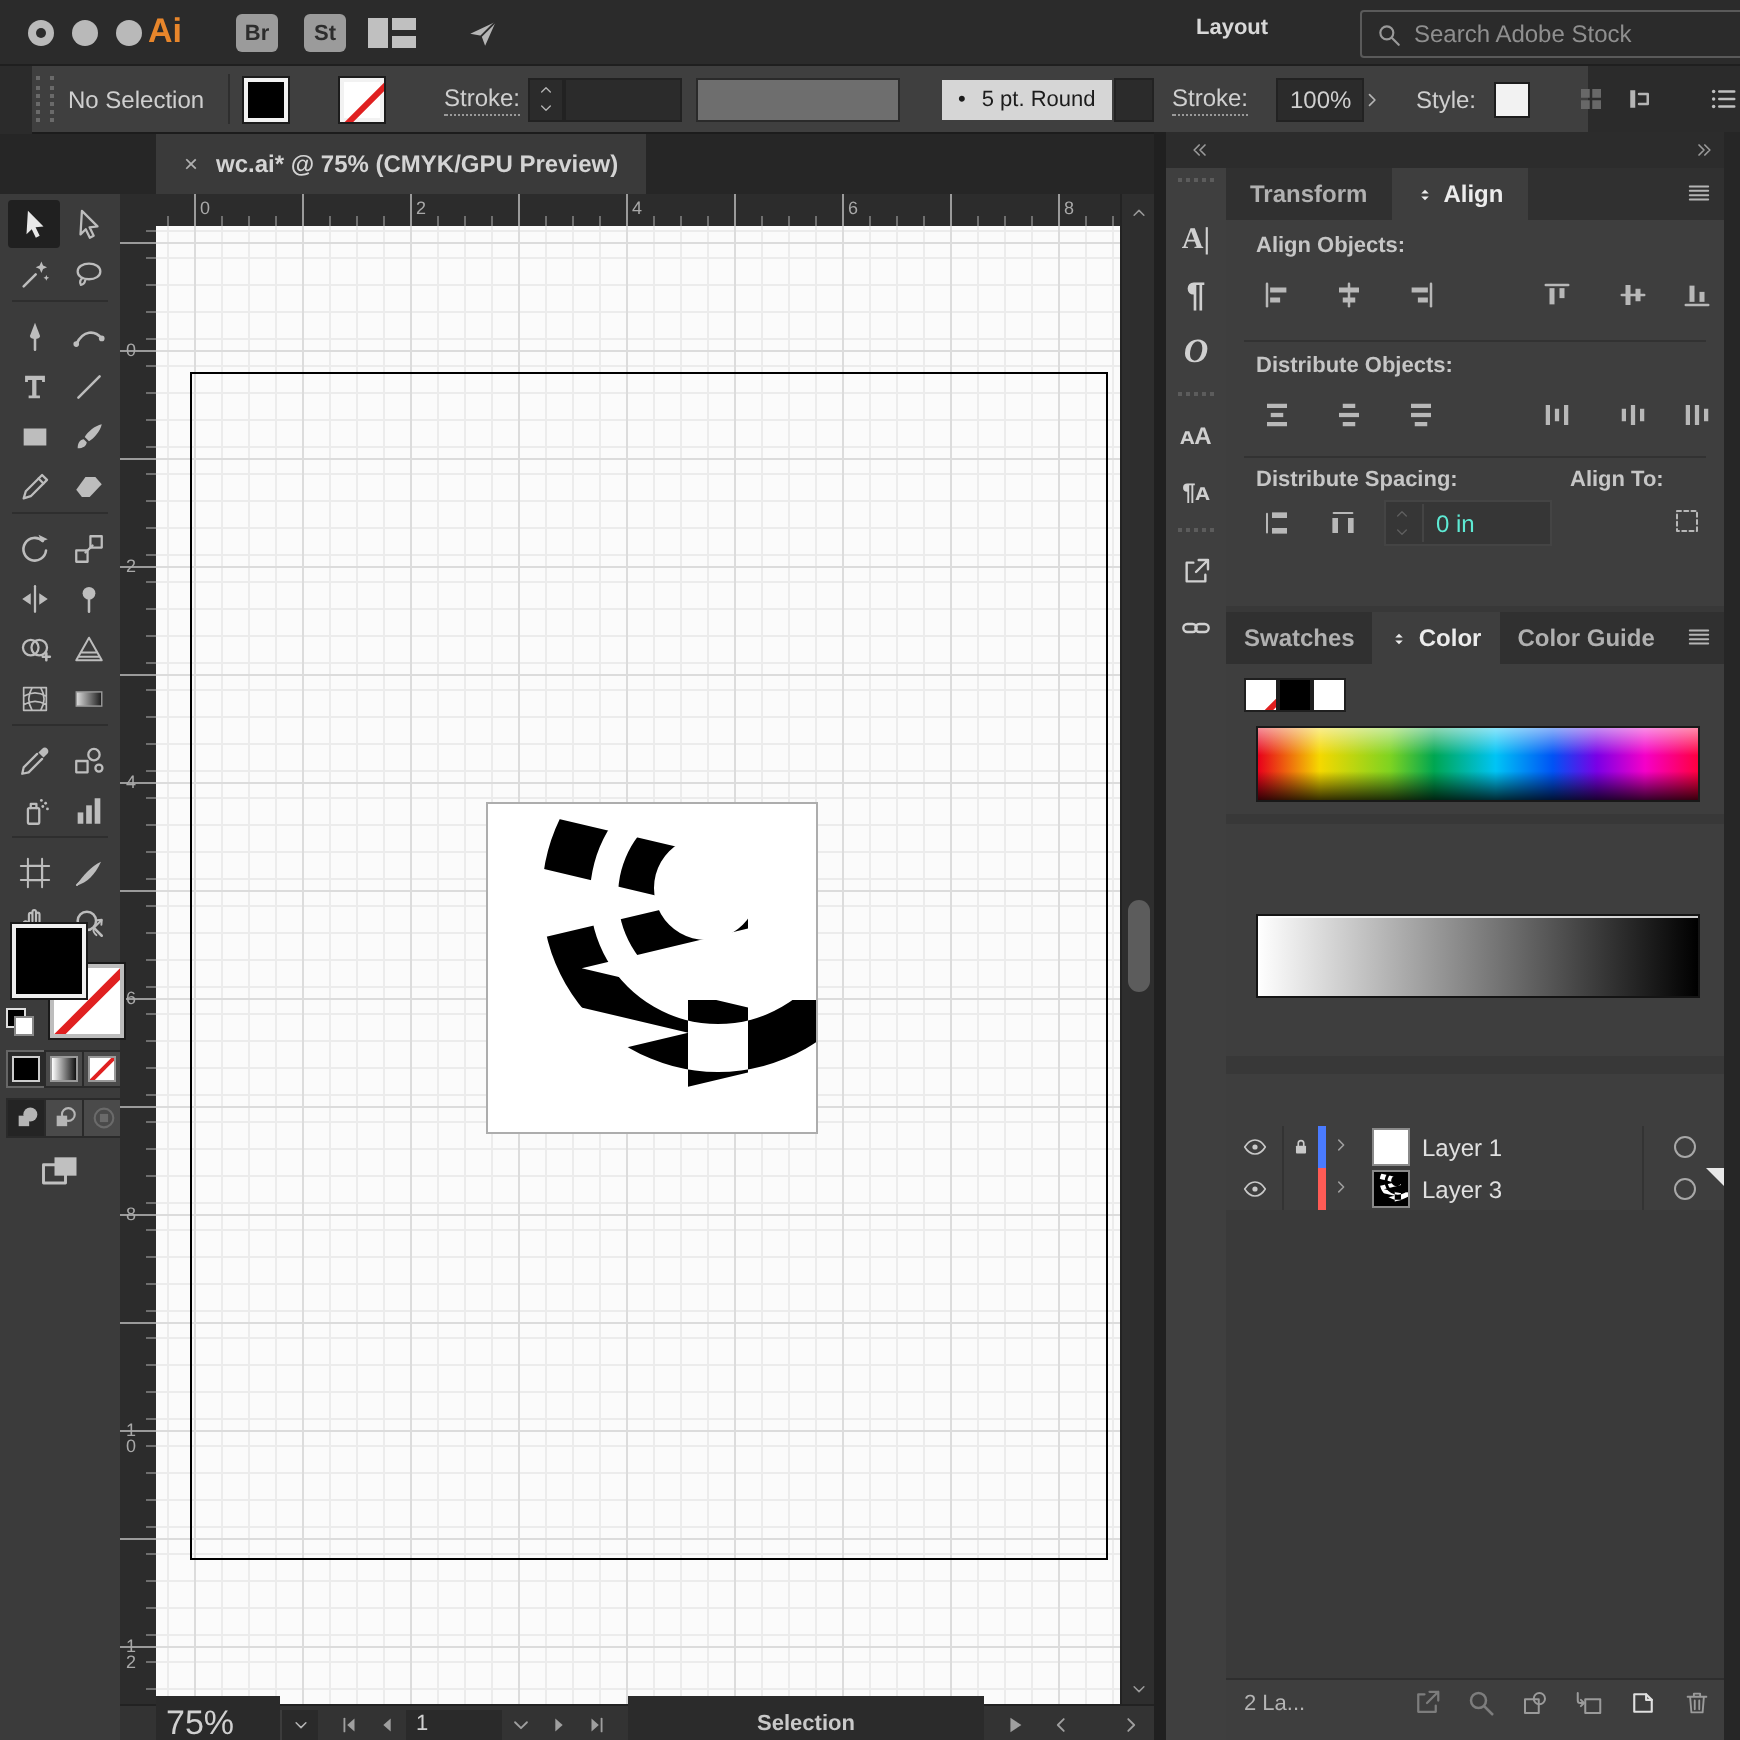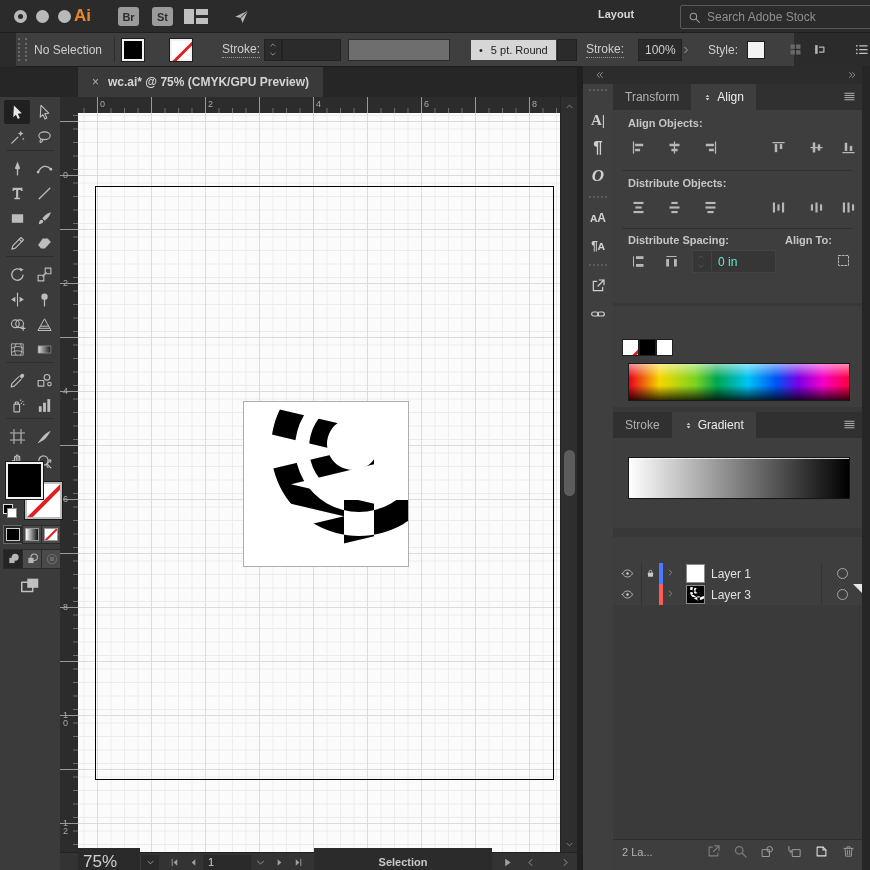--- a/index.html
+++ b/index.html
@@ -95,21 +95,21 @@
   #status-track{flex:1;margin:0 6px;height:28px;background:#2b2b2b;display:flex;align-items:center;justify-content:center;font-size:11px;font-weight:bold;color:#c9c9c9;}
   
   #dock-gap{left:577px;top:66px;width:6px;height:804px;background:#202020;}
   #dock{left:583px;top:66px;width:287px;height:804px;background:#383838;}
   #dock-header{position:absolute;left:0;top:0;width:287px;height:18px;background:#2c2c2c;border-bottom:1px solid #222;}
   #icon-strip{position:absolute;left:0;top:18px;width:30px;height:786px;background:#3f3f3f;border-right:1px solid #2c2c2c;}
   .strip-ic{position:absolute;left:0;width:30px;height:24px;display:flex;align-items:center;justify-content:center;color:#d0d0d0;font-size:15px;font-weight:bold;}
   .strip-div{position:absolute;left:6px;width:18px;border-top:2px dotted #5c5c5c;}
   .panel{position:absolute;left:30px;width:249px;background:#3e3e3e;}
   .tabsrow{position:relative;height:26px;background:#303030;display:flex;align-items:flex-end;}
-  .tab{height:26px;display:flex;align-items:center;gap:5px;padding:0 12px;color:#b0b0b0;font-size:12px;font-weight:normal;}
+  .tab{height:26px;display:flex;align-items:center;gap:5px;padding:0 12px;color:#b0b0b0;font-size:12px;font-weight:bold;}
   .tab.active{background:#3e3e3e;color:#ececec;}
   .pmenu{position:absolute;right:6px;top:6px;font-size:13px;color:#b5b5b5;}
   .sect-label{position:absolute;left:15px;color:#c6c6c6;font-size:11px;font-weight:bold;}
   .abtn{position:absolute;width:26px;height:22px;display:flex;align-items:center;justify-content:center;color:#b8b8b8;font-size:15px;}
   .pdiv{position:absolute;left:9px;width:231px;height:1px;background:#323232;}
   .panel-gap{position:absolute;left:30px;width:249px;background:#383838;}
   #spacing-box{position:absolute;left:79px;top:166px;width:82px;height:21px;background:#363636;border:1px solid #444;display:flex;align-items:center;color:#5eead4;}
   #alignto-btn{position:absolute;left:215px;top:166px;width:34px;height:21px;display:flex;align-items:center;justify-content:center;gap:3px;color:#b8b8b8;}
   .mini-sw{width:15px;height:15px;border:1px solid #1f1f1f;}
   #spectrum{position:absolute;left:15px;top:57px;width:220px;height:36px;border:1px solid #191919;
@@ -902,47 +902,48 @@
             <svg viewBox="0 0 24 24" fill="none" stroke="currentColor" stroke-width="2" stroke-linecap="round" stroke-linejoin="round">
               <rect x="4" y="4" width="16" height="16" stroke-width="1.6" stroke-dasharray="3.2 2.6"></rect>
             </svg>
           </span>
         <span class="ic chev"></span>
       </div>
     </div>
     <div class="panel-gap" style="top:237px;height:3px;"></div>
 
     <div class="panel" style="top:240px;height:101px;">
+      <div class="tabsrow">
+        <span class="tab" style="padding:0 9px;">Swatches</span>
+        <span class="tab active" style="padding:0 9px;">
+            <span class="ic" style="font-size:9px;">
+              <svg viewBox="0 0 24 24" fill="none" stroke="currentColor" stroke-width="2" stroke-linecap="round" stroke-linejoin="round">
+                <path d="M7 10l5-5 5 5z" fill="currentColor" stroke="none"></path>
+                <path d="M7 14l5 5 5-5z" fill="currentColor" stroke="none"></path>
+              </svg>
+            </span>
+            <span>Color</span>
+          </span>
+        <span class="tab" style="padding:0 9px;">Color Guide</span>
+        <span class="ic pmenu">
+            <svg viewBox="0 0 24 24" fill="none" stroke="currentColor" stroke-width="2" stroke-linecap="round" stroke-linejoin="round">
+              <path d="M3.5 6h17M3.5 10h17M3.5 14h17M3.5 18h17" stroke-width="1.8"></path>
+            </svg>
+          </span>
+      </div>
       <div style="position:absolute;left:9px;top:33px;display:flex;">
         <span class="mini-sw none-sl" style="position:relative;"></span>
         <span class="mini-sw" style="background:#000;"></span>
         <span class="mini-sw" style="background:#fff;"></span>
       </div>
       <div id="spectrum"></div>
     </div>
     <div class="panel-gap" style="top:341px;height:5px;"></div>
 
     <div class="panel" style="top:346px;height:116px;">
-      <div class="tabsrow">
-        <span class="tab">Stroke</span>
-        <span class="tab active">
-            <span class="ic" style="font-size:9px;">
-              <svg viewBox="0 0 24 24" fill="none" stroke="currentColor" stroke-width="2" stroke-linecap="round" stroke-linejoin="round">
-                <path d="M7 10l5-5 5 5z" fill="currentColor" stroke="none"></path>
-                <path d="M7 14l5 5 5-5z" fill="currentColor" stroke="none"></path>
-              </svg>
-            </span>
-            <span>Gradient</span>
-          </span>
-        <span class="ic pmenu">
-            <svg viewBox="0 0 24 24" fill="none" stroke="currentColor" stroke-width="2" stroke-linecap="round" stroke-linejoin="round">
-              <path d="M3.5 6h17M3.5 10h17M3.5 14h17M3.5 18h17" stroke-width="1.8"></path>
-            </svg>
-          </span>
-      </div>
       <div id="gradbar"></div>
     </div>
     <div class="panel-gap" style="top:462px;height:9px;"></div>
 
     <div class="panel" style="top:471px;height:333px;">
       <div id="layers-list">
           <div class="lrow" style="top: 26px;">
             <span class="eye">
               <span class="ic">
                 <svg viewBox="0 0 24 24" fill="none" stroke="currentColor" stroke-width="2" stroke-linecap="round" stroke-linejoin="round">

